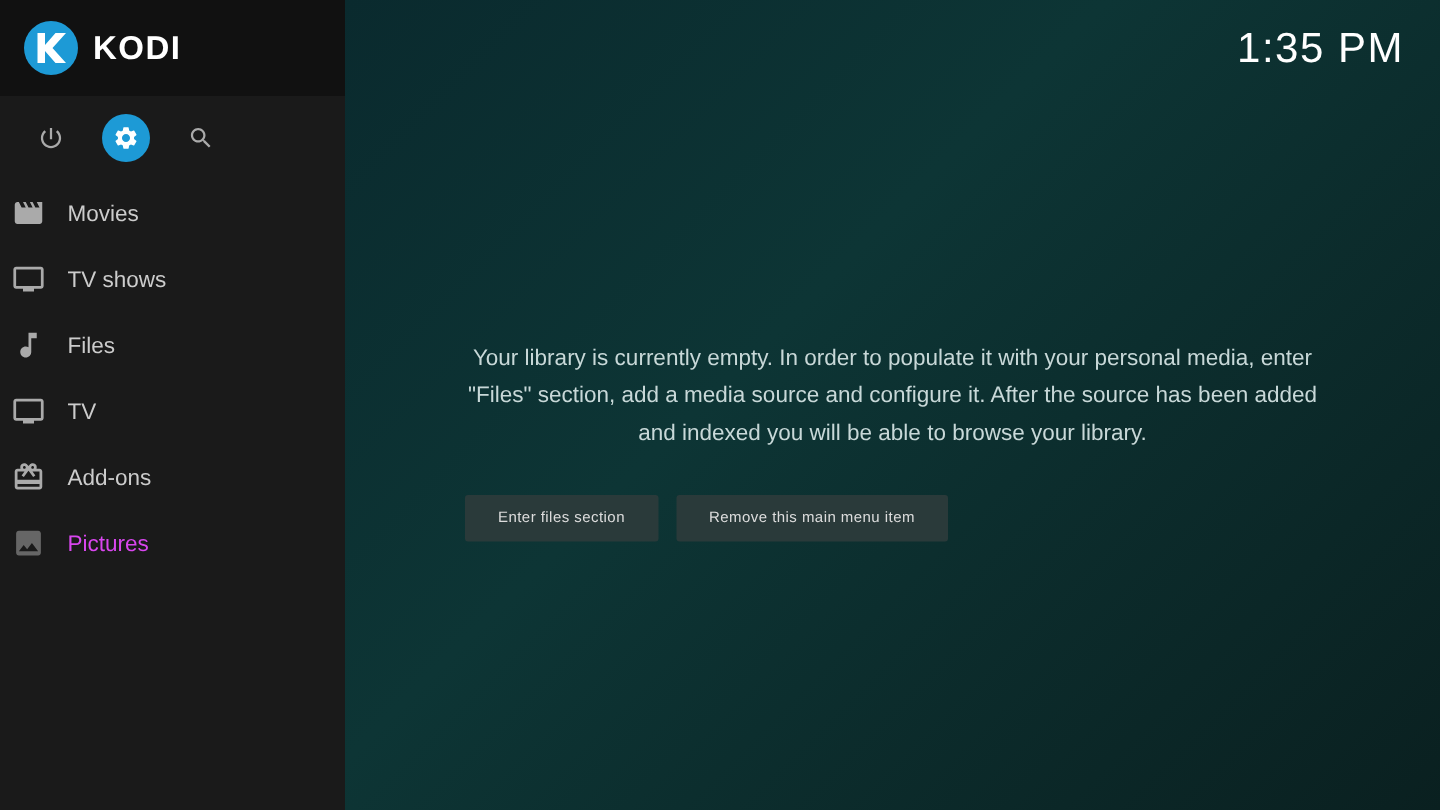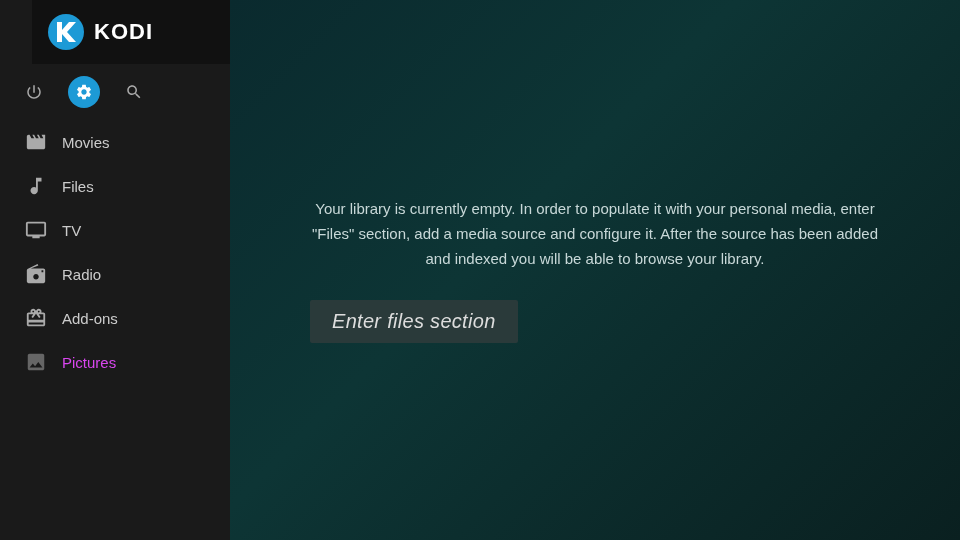--- a/index.html
+++ b/index.html
@@ -23,21 +23,20 @@
       height: 540px;
       overflow: hidden;
     }
 
     .sidebar-header {
       display: flex;
       align-items: center;
       padding: 14px 16px;
       background: #111;
       gap: 10px;
-      margin-left: 32px;
     }
 
     .kodi-logo {
       width: 36px;
       height: 36px;
       flex-shrink: 0;
     }
 
     .kodi-title {
       color: #fff;
@@ -75,21 +74,21 @@
       display: flex;
       flex-direction: column;
       flex: 1;
       overflow: hidden;
     }
 
     .nav-item {
       display: flex;
       align-items: center;
       gap: 14px;
-      padding: 10px 24px;
+      padding: 10px 7px;
       cursor: pointer;
       color: #ccc;
       font-size: 15px;
       transition: background 0.15s;
     }
 
     .nav-icon {
       width: 24px;
       height: 24px;
       display: flex;
@@ -142,26 +141,25 @@
       display: flex;
       gap: 12px;
       align-items: center;
     }
 
     .action-btn {
       background: #2a3a3a;
       color: #ddd;
       border: none;
       padding: 10px 22px;
-      font-size: 20px;
+      font-size: 10px;
       cursor: pointer;
       border-radius: 2px;
       letter-spacing: 0.3px;
       transition: background 0.15s;
-      font-style: italic;
     }
   </style>
 </head>
 <body>
 
 <aside class="sidebar">
   <div class="sidebar-header">
 
     <svg class="kodi-logo" viewBox="0 0 36 36" xmlns="http://www.w3.org/2000/svg">
       <circle cx="18" cy="18" r="18" fill="#1d9ad6"></circle>
@@ -193,48 +191,48 @@
 
     <div class="nav-item">
       <span class="nav-icon">
         <svg width="22" height="22" viewBox="0 0 24 24" fill="#aaa">
             <path d="M18 4l2 4h-3l-2-4h-2l2 4h-3l-2-4H8l2 4H7L5 4H4c-1.1 0-2 .9-2 2v12c0 1.1.9 2 2 2h16c1.1 0 2-.9 2-2V4h-4z"></path>
           </svg>
       </span>
       <span>Movies</span>
     </div>
 
+    <div class="nav-item">
+      <span class="nav-icon">
+        <svg width="22" height="22" viewBox="0 0 24 24" fill="#aaa">
+            <path d="M21 3H3c-1.1 0-2 .9-2 2v12c0 1.1.9 2 2 2h5v2h8v-2h5c1.1 0 2-.9 2-2V5c0-1.1-.9-2-2-2zm0 14H3V5h18v12z"></path>
+          </svg>
+      </span>
+      <span>TV shows</span>
+    </div>
 
     <div class="nav-item">
       <span class="nav-icon">
         <svg width="22" height="22" viewBox="0 0 24 24" fill="#aaa">
             <path d="M12 3v10.55c-.59-.34-1.27-.55-2-.55-2.21 0-4 1.79-4 4s1.79 4 4 4 4-1.79 4-4V7h4V3h-6z"></path>
           </svg>
       </span>
       <span>Files</span>
     </div>
 
 
     <div class="nav-item">
       <span class="nav-icon">
         <svg width="22" height="22" viewBox="0 0 24 24" fill="#aaa">
             <path d="M21 3H3c-1.1 0-2 .9-2 2v12c0 1.1.9 2 2 2h5v2h8v-2h5c1.1 0 2-.9 2-2V5c0-1.1-.9-2-2-2zm0 14H3V5h18v12z"></path>
           </svg>
       </span>
       <span>TV</span>
     </div>
 
-    <div class="nav-item">
-      <span class="nav-icon">
-        <svg width="22" height="22" viewBox="0 0 24 24" fill="#aaa">
-            <path d="M3.24 6.15C2.51 6.43 2 7.17 2 8v12c0 1.1.89 2 2 2h16c1.11 0 2-.9 2-2V8c0-1.11-.89-2-2-2H6.3l8.26-3.34L13.65 1 3.24 6.15zM12 18c-1.66 0-3-1.34-3-3s1.34-3 3-3 3 1.34 3 3-1.34 3-3 3zm8-8h-2V8h2v2z"></path>
-          </svg>
-      </span>
-      <span>Radio</span>
-    </div>
 
 
     <div class="nav-item">
       <span class="nav-icon">
         <svg width="22" height="22" viewBox="0 0 24 24" fill="#aaa">
             <path d="M20 6h-2.18c.07-.44.18-.88.18-1.33C18 2.99 16.54 2 15 2c-.88 0-1.65.4-2.19 1.02L12 4l-.81-.98C10.65 2.4 9.88 2 9 2 7.46 2 6 2.99 6 4.67 6 5.12 6.07 5.56 6.18 6H4c-1.11 0-2 .89-2 2v11c0 1.11.89 2 2 2h16c1.11 0 2-.89 2-2V8c0-1.11-.89-2-2-2zm-5-2c.55 0 1 .45 1 1s-.45 1-1 1-1-.45-1-1 .45-1 1-1zM9 4c.55 0 1 .45 1 1s-.45 1-1 1-1-.45-1-1 .45-1 1-1zm11 15H4v-2h16v2zm0-5H4V8h5.08L7 10.83 8.62 12 11 8.76l1-1.36 1 1.36L15.38 12 17 10.83 14.92 8H20v6z"></path>
           </svg>
       </span>
       <span>Add-ons</span>
     </div>
@@ -244,21 +242,25 @@
         <svg width="22" height="22" viewBox="0 0 24 24" fill="#666">
             <path d="M21 19V5c0-1.1-.9-2-2-2H5c-1.1 0-2 .9-2 2v14c0 1.1.9 2 2 2h14c1.1 0 2-.9 2-2zM8.5 13.5l2.5 3.01L14.5 12l4.5 6H5l3.5-4.5z"></path>
           </svg>
       </span>
       <span style="color:#d946ef">Pictures</span>
     </div>
   </nav>
 </aside>
 
 <main class="main">
+  <div class="top-bar">
+    <span class="clock">1:35 PM</span>
+  </div>
 
   <div class="content-area">
     <p class="message-text">Your library is currently empty. In order to populate it with your personal media, enter "Files" section, add a media source and configure it. After the source has been added and indexed you will be able to browse your library.</p>
 
     <div class="button-row">
       <button class="action-btn">Enter files section</button>
+      <button class="action-btn">Remove this main menu item</button>
     </div>
   </div>
 </main>
 
 </body></html>

